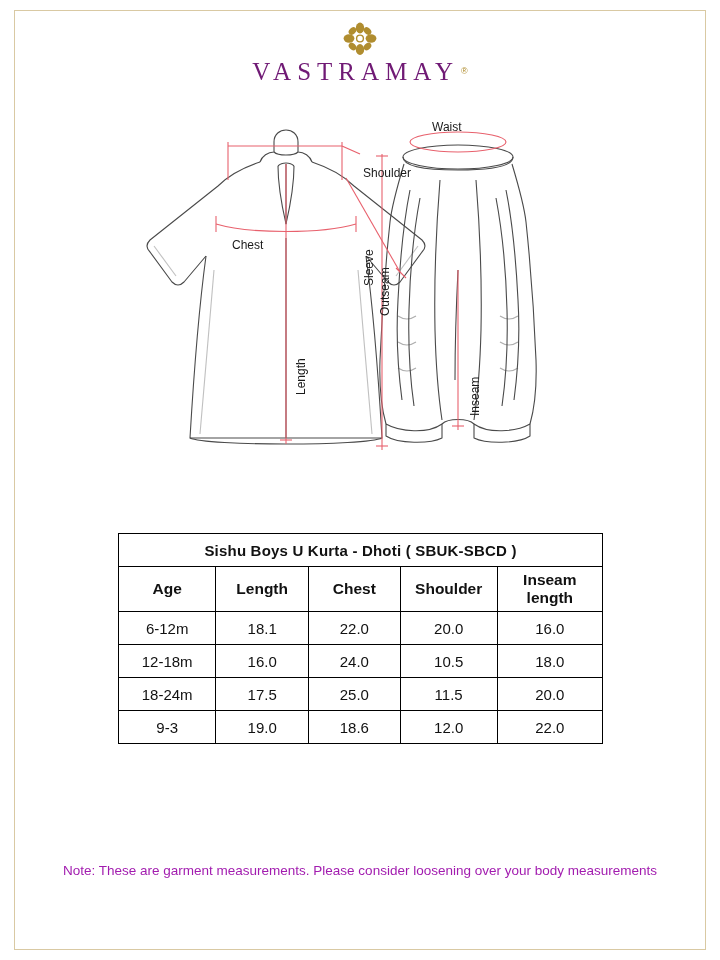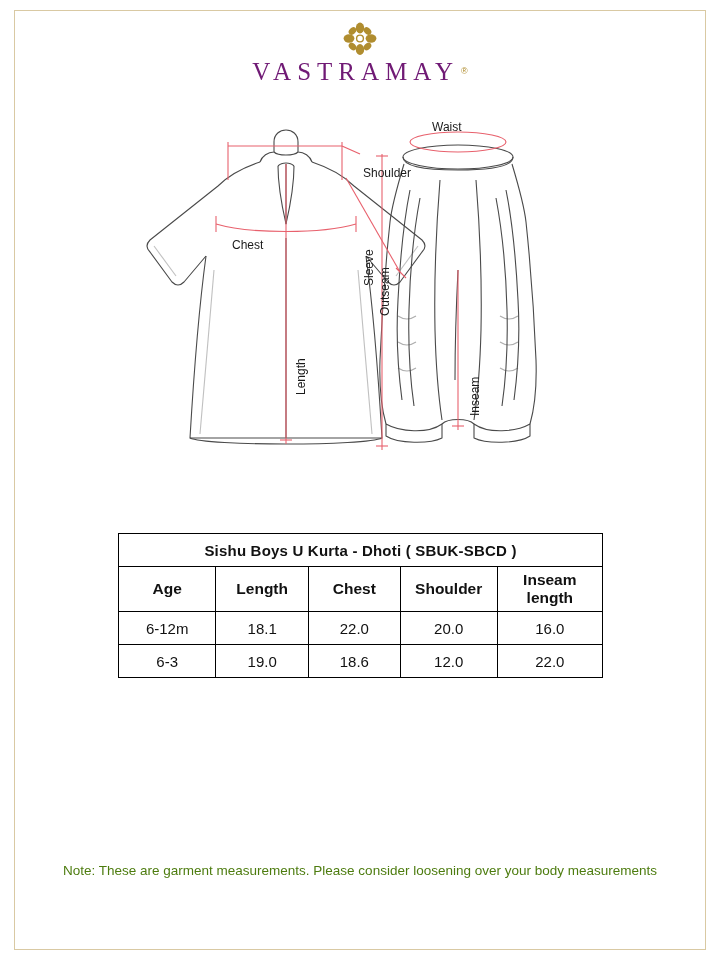--- a/index.html
+++ b/index.html
@@ -115,21 +115,21 @@
   .col-bottom { width: 106px; }
   
   .note {
     position: absolute;
     left: 30px;
     top: 860px;
     width: 660px;
     text-align: center;
     font-size: 13.5px;
     line-height: 21px;
-    color: #4d7c0f;
+    color: #a21caf;
   }
 </style>
 </head>
 <body>
 
 <div class="page-frame"></div>
 
 <div class="brand">
   <svg class="brand-mark" viewBox="0 0 42 34">
     <g fill="#b08d2f">
@@ -252,21 +252,35 @@
       <td class="col-bottom">Inseam length</td>
     </tr>
     <tr class="tbl-body">
       <td>6-12m</td>
       <td>18.1</td>
       <td>22.0</td>
       <td>20.0</td>
       <td>16.0</td>
     </tr>
     <tr class="tbl-body">
-      <td>6-3</td>
+      <td>12-18m</td>
+      <td>16.0</td>
+      <td>24.0</td>
+      <td>10.5</td>
+      <td>18.0</td>
+    </tr>
+    <tr class="tbl-body">
+      <td>18-24m</td>
+      <td>17.5</td>
+      <td>25.0</td>
+      <td>11.5</td>
+      <td>20.0</td>
+    </tr>
+    <tr class="tbl-body">
+      <td>9-3</td>
       <td>19.0</td>
       <td>18.6</td>
       <td>12.0</td>
       <td>22.0</td>
     </tr>
   </tbody>
 </table>
 
 <div class="note">
   <div>Note: These are garment measurements. Please consider loosening over your body measurements</div>

